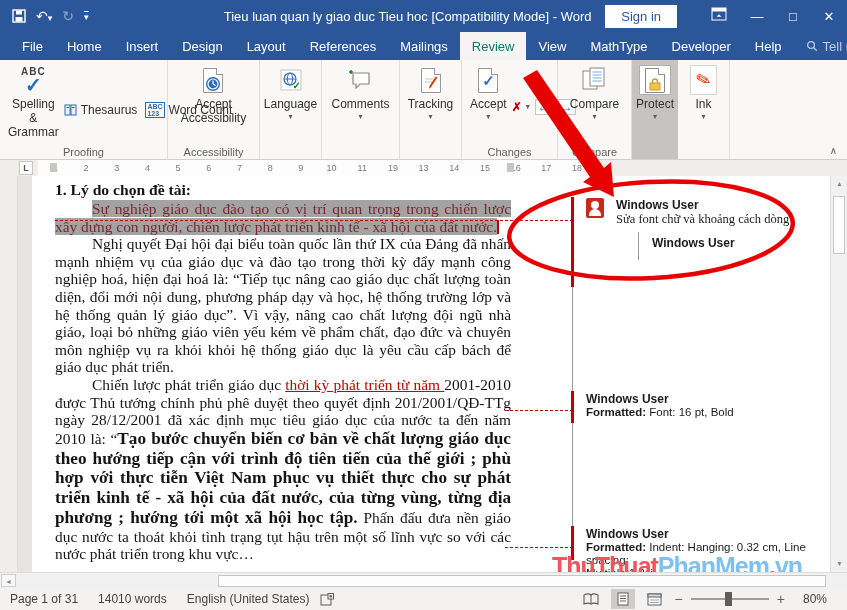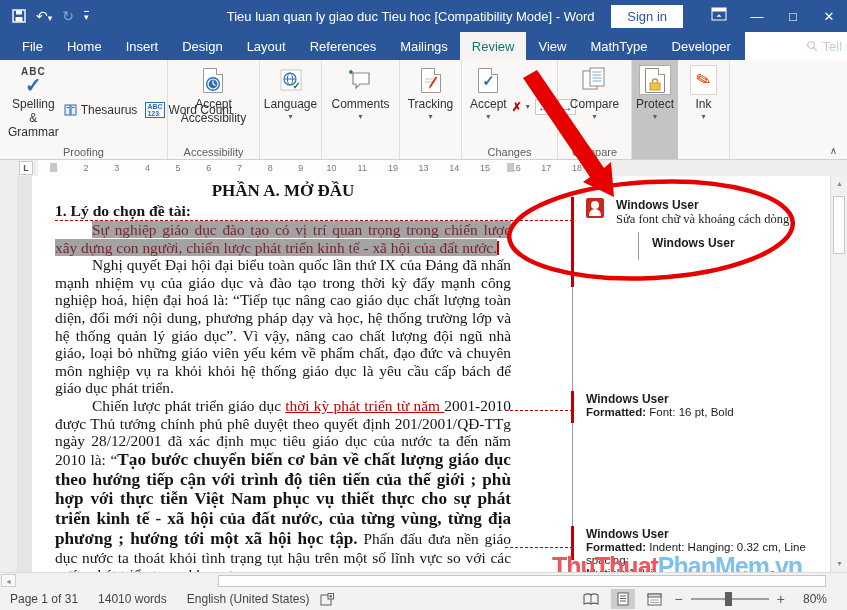--- a/index.html
+++ b/index.html
@@ -8,26 +8,26 @@
   .app { position:relative; width:847px; height:610px; background:#fff; overflow:hidden; }
 
   
   .titlebar { position:absolute; left:0; top:0; width:847px; height:32px; background:#2b579a; color:#fff;
               display:flex; align-items:center; }
   .qat { display:flex; align-items:center; gap:10px; padding-left:12px; width:210px; }
   .gi { font-size:14px; line-height:1; color:#fff; }
   .gi.small { font-size:9px; }
   .dim { color:#8aa7cf; }
   .title-text { flex:1; text-align:center; font-size:13px; white-space:nowrap; }
-  .signin { background:#fff; color:#2b579a; font-size:13px; padding:4px 16px; margin-right:16px; cursor:default; }
+  .signin { background:#fff; color:#2b579a; font-size:13px; padding:4px 16px; margin-right:22px; cursor:default; }
   .winbtn { width:36px; text-align:center; font-size:13px; color:#fff; }
   .ribdisp { width:40px; text-align:center; }
 
   
-  .menubar { position:absolute; left:0; top:32px; width:745px; height:28px; background:#2b579a;
+  .menubar { position:absolute; left:0; top:32px; width:847px; height:28px; background:#2b579a;
              display:flex; align-items:stretch; padding-left:10px; }
   .mtab { color:#fff; font-size:13px; padding:0 12px; display:flex; align-items:center; gap:5px; white-space:nowrap; }
   .mtab.active { background:#f5f4f2; color:#0f766e; }
   .mtab.faded { color:#bfcde6; }
 
   
   .ribbon { position:absolute; left:0; top:60px; width:847px; height:100px; background:#f9f8f7;
             border-bottom:1px solid #d2d0ce; display:flex; }
   .rgroup { position:relative; border-right:1px solid #e1dfdd; padding:2px 3px 14px 3px; display:flex; }
   .glabel { position:absolute; bottom:1px; left:0; right:0; text-align:center; font-size:11px; color:#605e5c; }
@@ -360,21 +360,20 @@
     </div>
     <div class="rmark" style="left:50px;"></div>
     <div class="rmark" style="left:507px;"></div>
   </div>
 
   <div class="docarea">
     <div class="vruler"></div>
     <div class="canvasstrip"></div>
 
     <div class="textcol">
-      <div class="doc-heading">PHẦN A.  MỞ ĐẦU</div>
       <div class="doc-sec">1. Lý do chọn đề tài:</div>
       <p><span class="hl">Sự nghiệp giáo dục đào tạo có vị trí quan trọng trong chiến lược xây dựng con người, chiến lược phát triển kinh tế - xã hội của đất nước.</span><span class="cursorbar"></span></p>
       <p>Nghị quyết Đại hội đại biểu toàn quốc lần thứ IX của Đảng đã nhấn mạnh nhiệm vụ của giáo dục và đào tạo trong thời kỳ đẩy mạnh công nghiệp hoá, hiện đại hoá là: “Tiếp tục nâng cao giáo dục chất lượng toàn diện, đổi mới nội dung, phương pháp dạy và học, hệ thống trường lớp và hệ thống quản lý giáo dục”. Vì vậy, nâng cao chất lượng đội ngũ nhà giáo, loại bỏ những giáo viên yếu kém về phẩm chất, đạo đức và chuyên môn nghiệp vụ ra khỏi khỏi hệ thống giáo dục là yêu cầu cấp bách để giáo dục phát triển.</p>
       <p><span>Chiến lược phát triển giáo dục </span><span class="ins">thời kỳ phát triển từ năm </span><span>2001-2010 được Thủ tướng chính phủ phê duyệt theo quyết định 201/2001/QĐ-TTg ngày 28/12/2001 đã xác định mục tiêu giáo dục của nước ta đến năm 2010 là: “</span><span class="bigb">Tạo bước chuyển biến cơ bản về chất lượng giáo dục theo hướng tiếp cận với trình độ tiên tiến của thế giới ; phù hợp với thực tiễn Việt Nam phục vụ thiết thực cho sự phát triển kinh tế - xã hội của đất nước, của từng vùng, từng địa phương ; hướng tới một xã hội học tập.</span><span> Phấn đấu đưa nền giáo dục nước ta thoát khỏi tình trạng tụt hậu trên một số lĩnh vực so với các nước phát triển trong khu vực…</span></p>
 
     </div>
 
     <div class="dash" style="left:55px; top:44px; width:518px;"></div>
     <div class="dash" style="left:505px; top:234px; width:68px;"></div>
     <div class="dash" style="left:505px; top:371px; width:68px;"></div>

